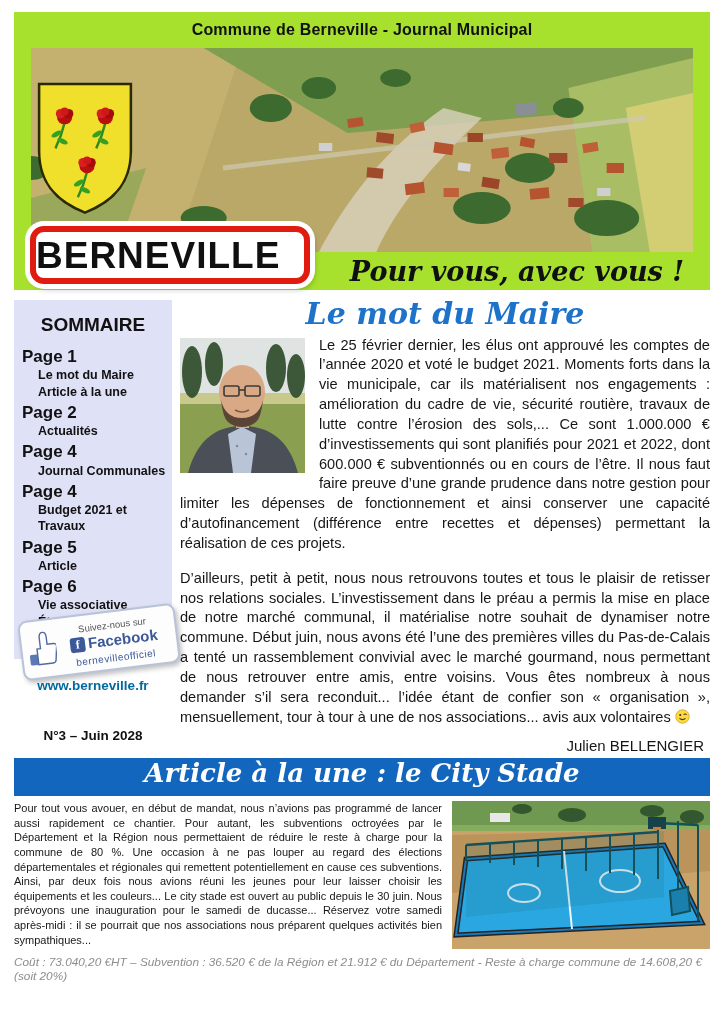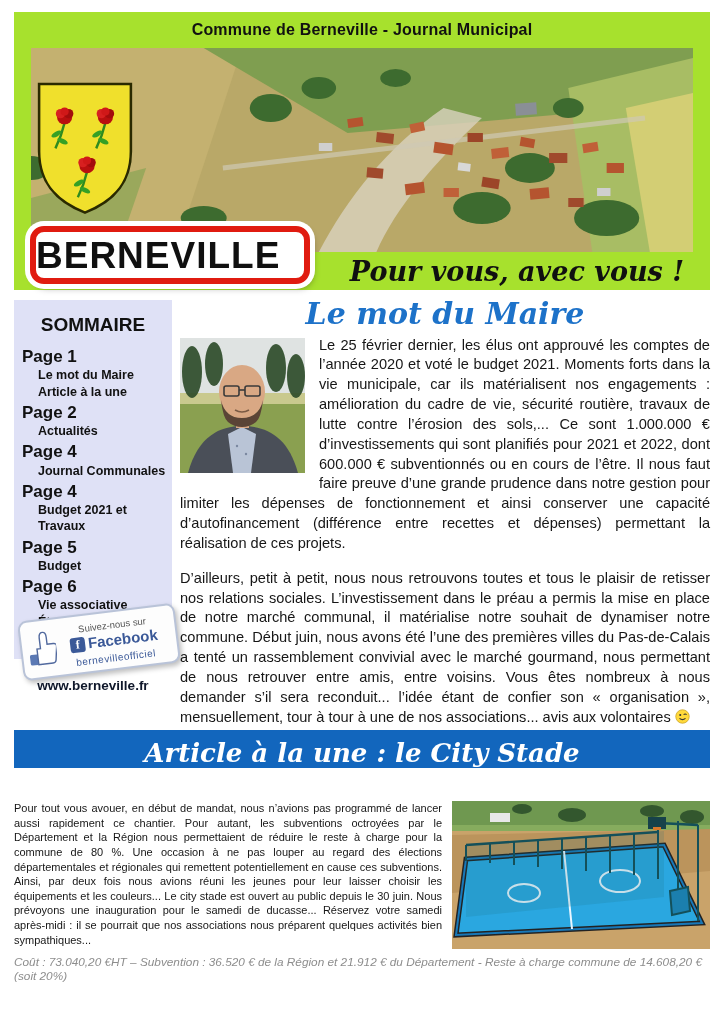--- a/index.html
+++ b/index.html
@@ -29,39 +29,39 @@
   .fb-badge{position:absolute;left:6px;top:312px;width:146px;height:52px;background:#fdfdfd;
     border:2px solid #b9c3d8;border-radius:9px;transform:rotate(-7deg);
     box-shadow:2px 3px 5px rgba(0,0,0,.25);display:flex;align-items:center;padding:2px 4px;}
   .fb-thumb{flex:0 0 30px;height:40px;}
   .fb-lines{flex:1;text-align:center;line-height:1.05;}
   .fb-line1{font-size:9.5px;color:#555;}
   .fb-line2{font-size:15px;font-weight:bold;color:#3b5998;display:flex;align-items:center;justify-content:center;gap:3px;}
   .fb-f{display:inline-flex;width:15px;height:15px;background:#3b5998;color:#fff;border-radius:3px;
     align-items:center;justify-content:center;font-size:12px;font-weight:bold;font-family:"Liberation Serif",serif;}
   .fb-line3{font-size:10px;color:#3b5998;letter-spacing:.5px;}
-  .site{position:absolute;left:0;top:378px;width:158px;text-align:center;font-size:13.5px;font-weight:bold;color:#0f172a;}
+  .site{position:absolute;left:0;top:378px;width:158px;text-align:center;font-size:13.5px;font-weight:bold;color:#0369a1;}
   .issue{position:absolute;left:0;top:428px;width:158px;text-align:center;font-size:13.5px;font-weight:bold;color:#111;}
 
   
   .main{position:absolute;left:180px;top:298px;width:530px;}
   .maire-title{text-align:center;font-family:"DejaVu Serif",serif;font-style:italic;font-weight:bold;
     font-size:30px;color:#1d72c9;line-height:1.05;margin-bottom:6px;}
   .maire-body{font-size:14.6px;line-height:1.36;color:#161616;text-align:justify;}
   .mayor-photo{float:left;width:125px;height:135px;margin:2px 14px 6px 0;background:#dfe3e2;}
   .mayor-photo svg{display:block;width:100%;height:100%;}
   .salutation{font-family:"DejaVu Serif",serif;font-style:italic;font-weight:bold;font-size:17.5px;
     color:#5d3a26;margin:4px 0 8px 8px;text-align:center;}
   .para2{margin-top:15px;}
   .smiley{display:inline-block;width:15px;height:15px;vertical-align:-2px;}
   .signature{text-align:right;font-size:15px;color:#161616;margin-top:8px;padding-right:6px;}
 
   
-  .banner{position:absolute;left:14px;top:730px;width:696px;height:38px;background:#1266bd;
-    display:flex;align-items:flex-end;justify-content:center;}
+  .banner{position:absolute;left:14px;top:758px;width:696px;height:38px;background:#1266bd;
+    display:flex;align-items:flex-start;justify-content:center;}
   .banner-text{font-family:"DejaVu Serif",serif;font-style:italic;font-weight:bold;font-size:26px;color:#ffffff;}
 
   
   .citystade{position:absolute;left:14px;top:801px;width:696px;}
   .cs-photo{float:right;width:258px;height:148px;margin:0 0 6px 10px;background:#c9a36a;}
   .cs-photo svg{display:block;width:100%;height:100%;}
   .cs-body{font-size:11px;line-height:1.33;color:#161616;text-align:justify;}
   .cs-note{clear:both;font-style:italic;font-size:11.8px;color:#8d8d8d;margin-top:5px;}
 </style>
 </head>
@@ -175,21 +175,21 @@
     <div class="toc-entry">
       <div class="toc-page">Page 4</div>
       <div class="toc-item">Journal Communales</div>
     </div>
     <div class="toc-entry">
       <div class="toc-page">Page 4</div>
       <div class="toc-item">Budget 2021 et Travaux</div>
     </div>
     <div class="toc-entry">
       <div class="toc-page">Page 5</div>
-      <div class="toc-item">Budget</div>
+      <div class="toc-item">Article</div>
     </div>
     <div class="toc-entry">
       <div class="toc-page">Page 6</div>
       <div class="toc-item">Vie associative</div>
       <div class="toc-item">État civil – Calendrier</div>
       <div class="toc-item">Environnement</div>
     </div>
 
     <div class="fb-badge">
       <span class="fb-thumb">

